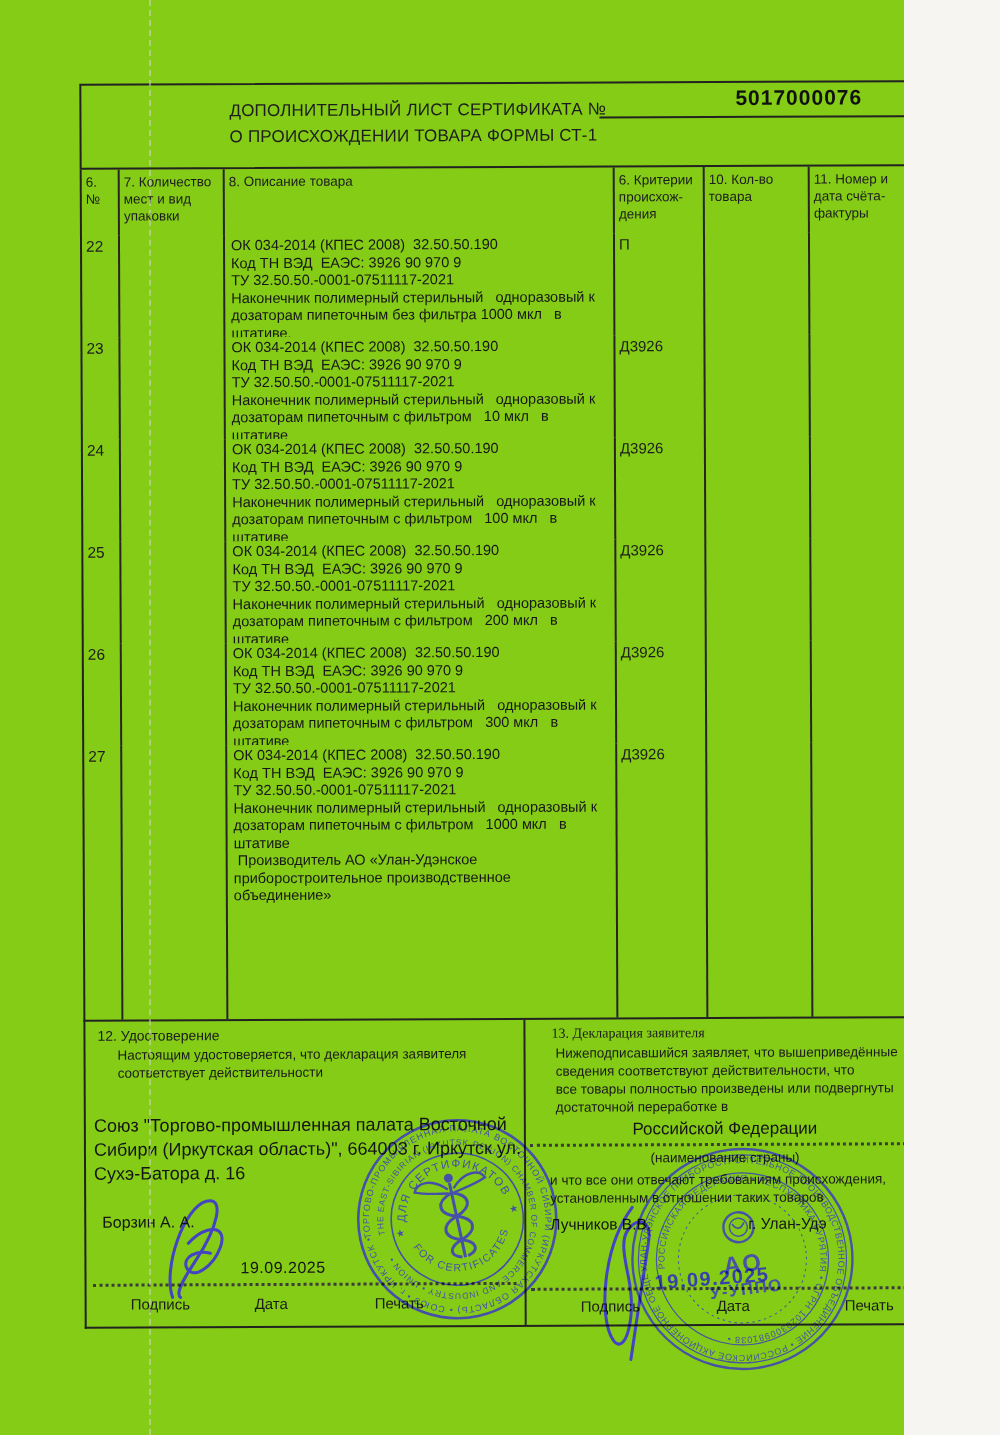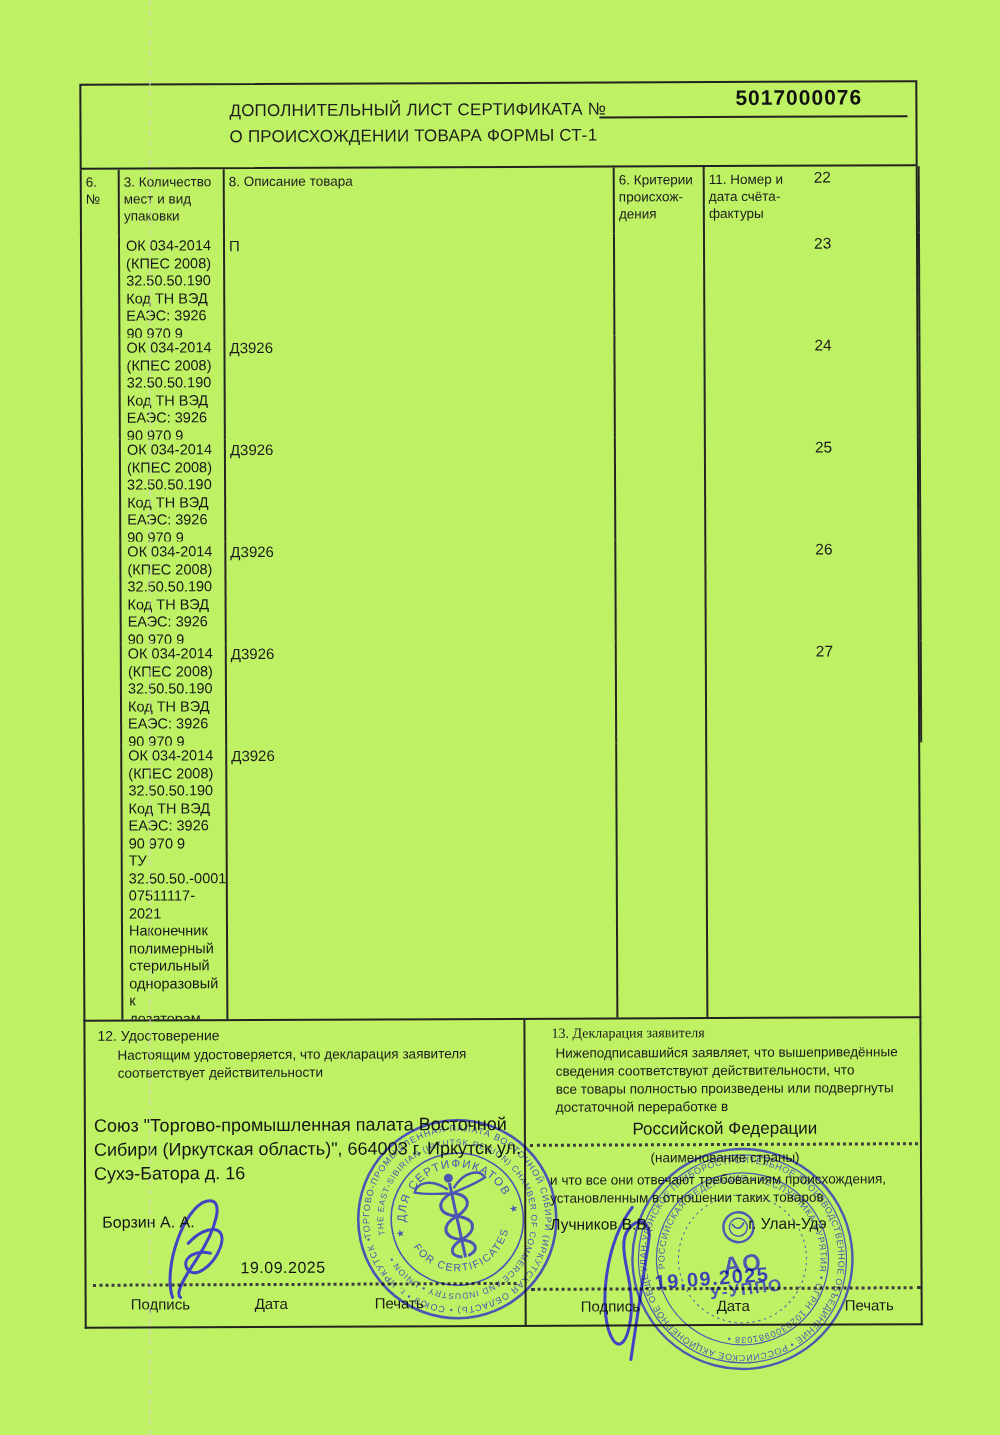--- a/index.html
+++ b/index.html
@@ -3,21 +3,21 @@
 <meta charset="utf-8">
 <style>
   html,body{margin:0;padding:0;}
   body{
     width:1000px;height:1435px;
     background:#f6f5f1;
     font-family:"Liberation Sans","DejaVu Sans",sans-serif;
     color:#1c1c1c;
     -webkit-font-smoothing:antialiased;
   }
-  .page{position:relative;width:1000px;height:1435px;background:#bef264;overflow:hidden;}
+  .page{position:relative;width:904px;height:1435px;background:#84cc16;overflow:hidden;}
   .crease{
     position:absolute;left:149px;top:0;height:1435px;width:0;
     border-left:2px dashed #d6d2c6;opacity:.55;z-index:5;pointer-events:none;
   }
   .doc{position:absolute;left:0;top:0;width:1000px;height:1435px;transform:rotate(-0.25deg);transform-origin:500px 700px;}
 
   
   .head-box{
     position:absolute;left:82px;top:82px;width:838px;height:86px;
     border:2px solid #222;box-sizing:border-box;background:transparent;
@@ -84,27 +84,29 @@
         <div>ДОПОЛНИТЕЛЬНЫЙ ЛИСТ СЕРТИФИКАТА №</div>
         <div>О ПРОИСХОЖДЕНИИ ТОВАРА ФОРМЫ СТ-1</div>
       </div>
       <div class="cert-num">5017000076</div>
       <div class="num-underline"></div>
     </div>
 
     <div class="doc-table">
 
       <div class="cell hcell">6. №</div>
-      <div class="cell hcell">3. Количество
+      <div class="cell hcell">7. Количество
 мест и вид
 упаковки</div>
       <div class="cell hcell">8. Описание товара</div>
       <div class="cell hcell">6. Критерии
 происхож-
 дения</div>
+      <div class="cell hcell">10. Кол-во
+товара</div>
       <div class="cell hcell last">11. Номер и
 дата счёта-
 фактуры</div>
 
       <div class="cell numcell">22</div>
       <div class="cell"></div>
       <div class="cell desccell">ОК 034-2014 (КПЕС 2008)  32.50.50.190
 Код ТН ВЭД  ЕАЭС: 3926 90 970 9
 ТУ 32.50.50.-0001-07511117-2021
 Наконечник полимерный стерильный   одноразовый к

